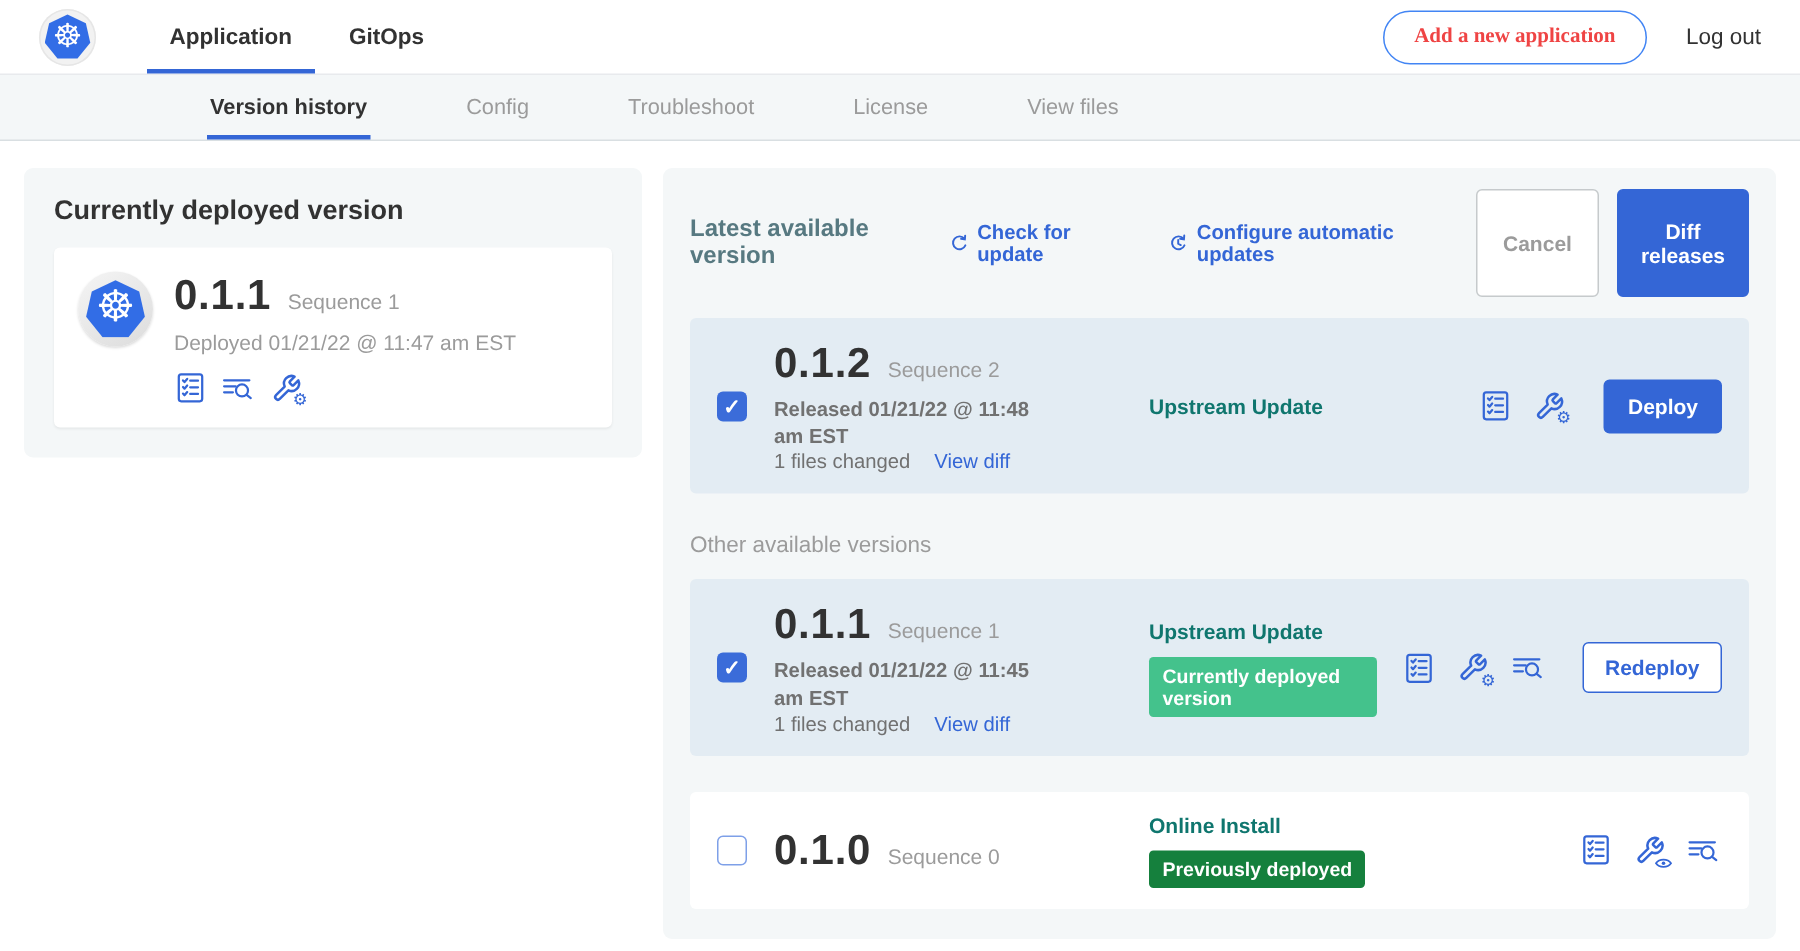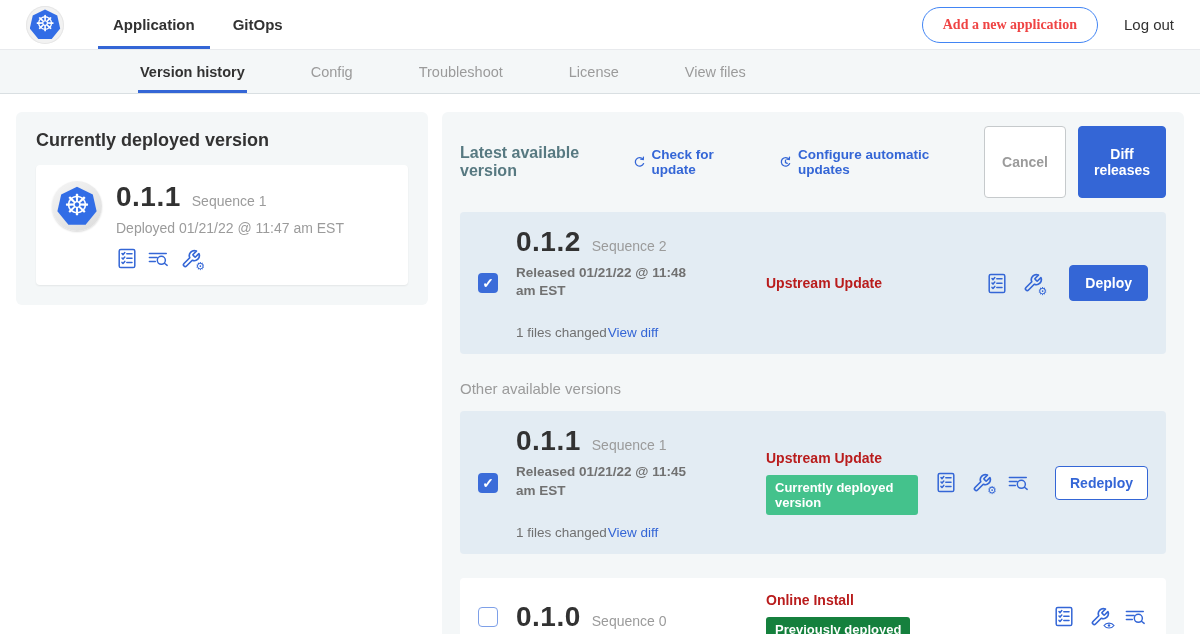--- a/index.html
+++ b/index.html
@@ -73,24 +73,24 @@
     padding:14px 18px; margin-top:14px; }
   .version-card.selected { background:#e3ecf3; }
   .version-card.plain { background:#fff; }
   .checkbox { width:20px; height:20px; border-radius:4px; flex:0 0 auto; cursor:pointer;
     display:flex; align-items:center; justify-content:center; }
   .checkbox.checked { background:#3b6cd9; color:#fff; font-size:14px; font-weight:bold; }
   .checkbox.unchecked { background:#fff; border:1px solid #7ea0e8; }
   .ver-col { width:232px; flex:0 0 auto; }
   .released { font-size:13.5px; font-weight:bold; color:#717171; margin-top:6px;
     width:192px; line-height:1.35; }
-  .files-row { margin-top:25px; font-size:13.5px; color:#717171; display:flex; gap:1px; }
+  .files-row { margin-top:0; font-size:13.5px; color:#717171; display:flex; gap:16px; }
   .view-diff { color:#3466d6; font-weight:normal; cursor:pointer; }
   .mid-col { flex:1; }
-  .source-label { font-size:14px; font-weight:bold; color:#b91c1c; }
+  .source-label { font-size:14px; font-weight:bold; color:#0f766e; }
   .badge { display:inline-block; margin-top:9px; padding:5px 9px; border-radius:3px;
     color:#fff; font-size:13px; font-weight:bold; }
   .badge-green { background:#44c28c; }
   .badge-gray { background:#15803d; }
   .card-icons { display:flex; align-items:center; gap:15px; margin-right:8px; }
   .other-label { font-size:15px; color:#9b9b9b; margin:26px 0 0; }
 </style>
 </head>
 <body>
 

